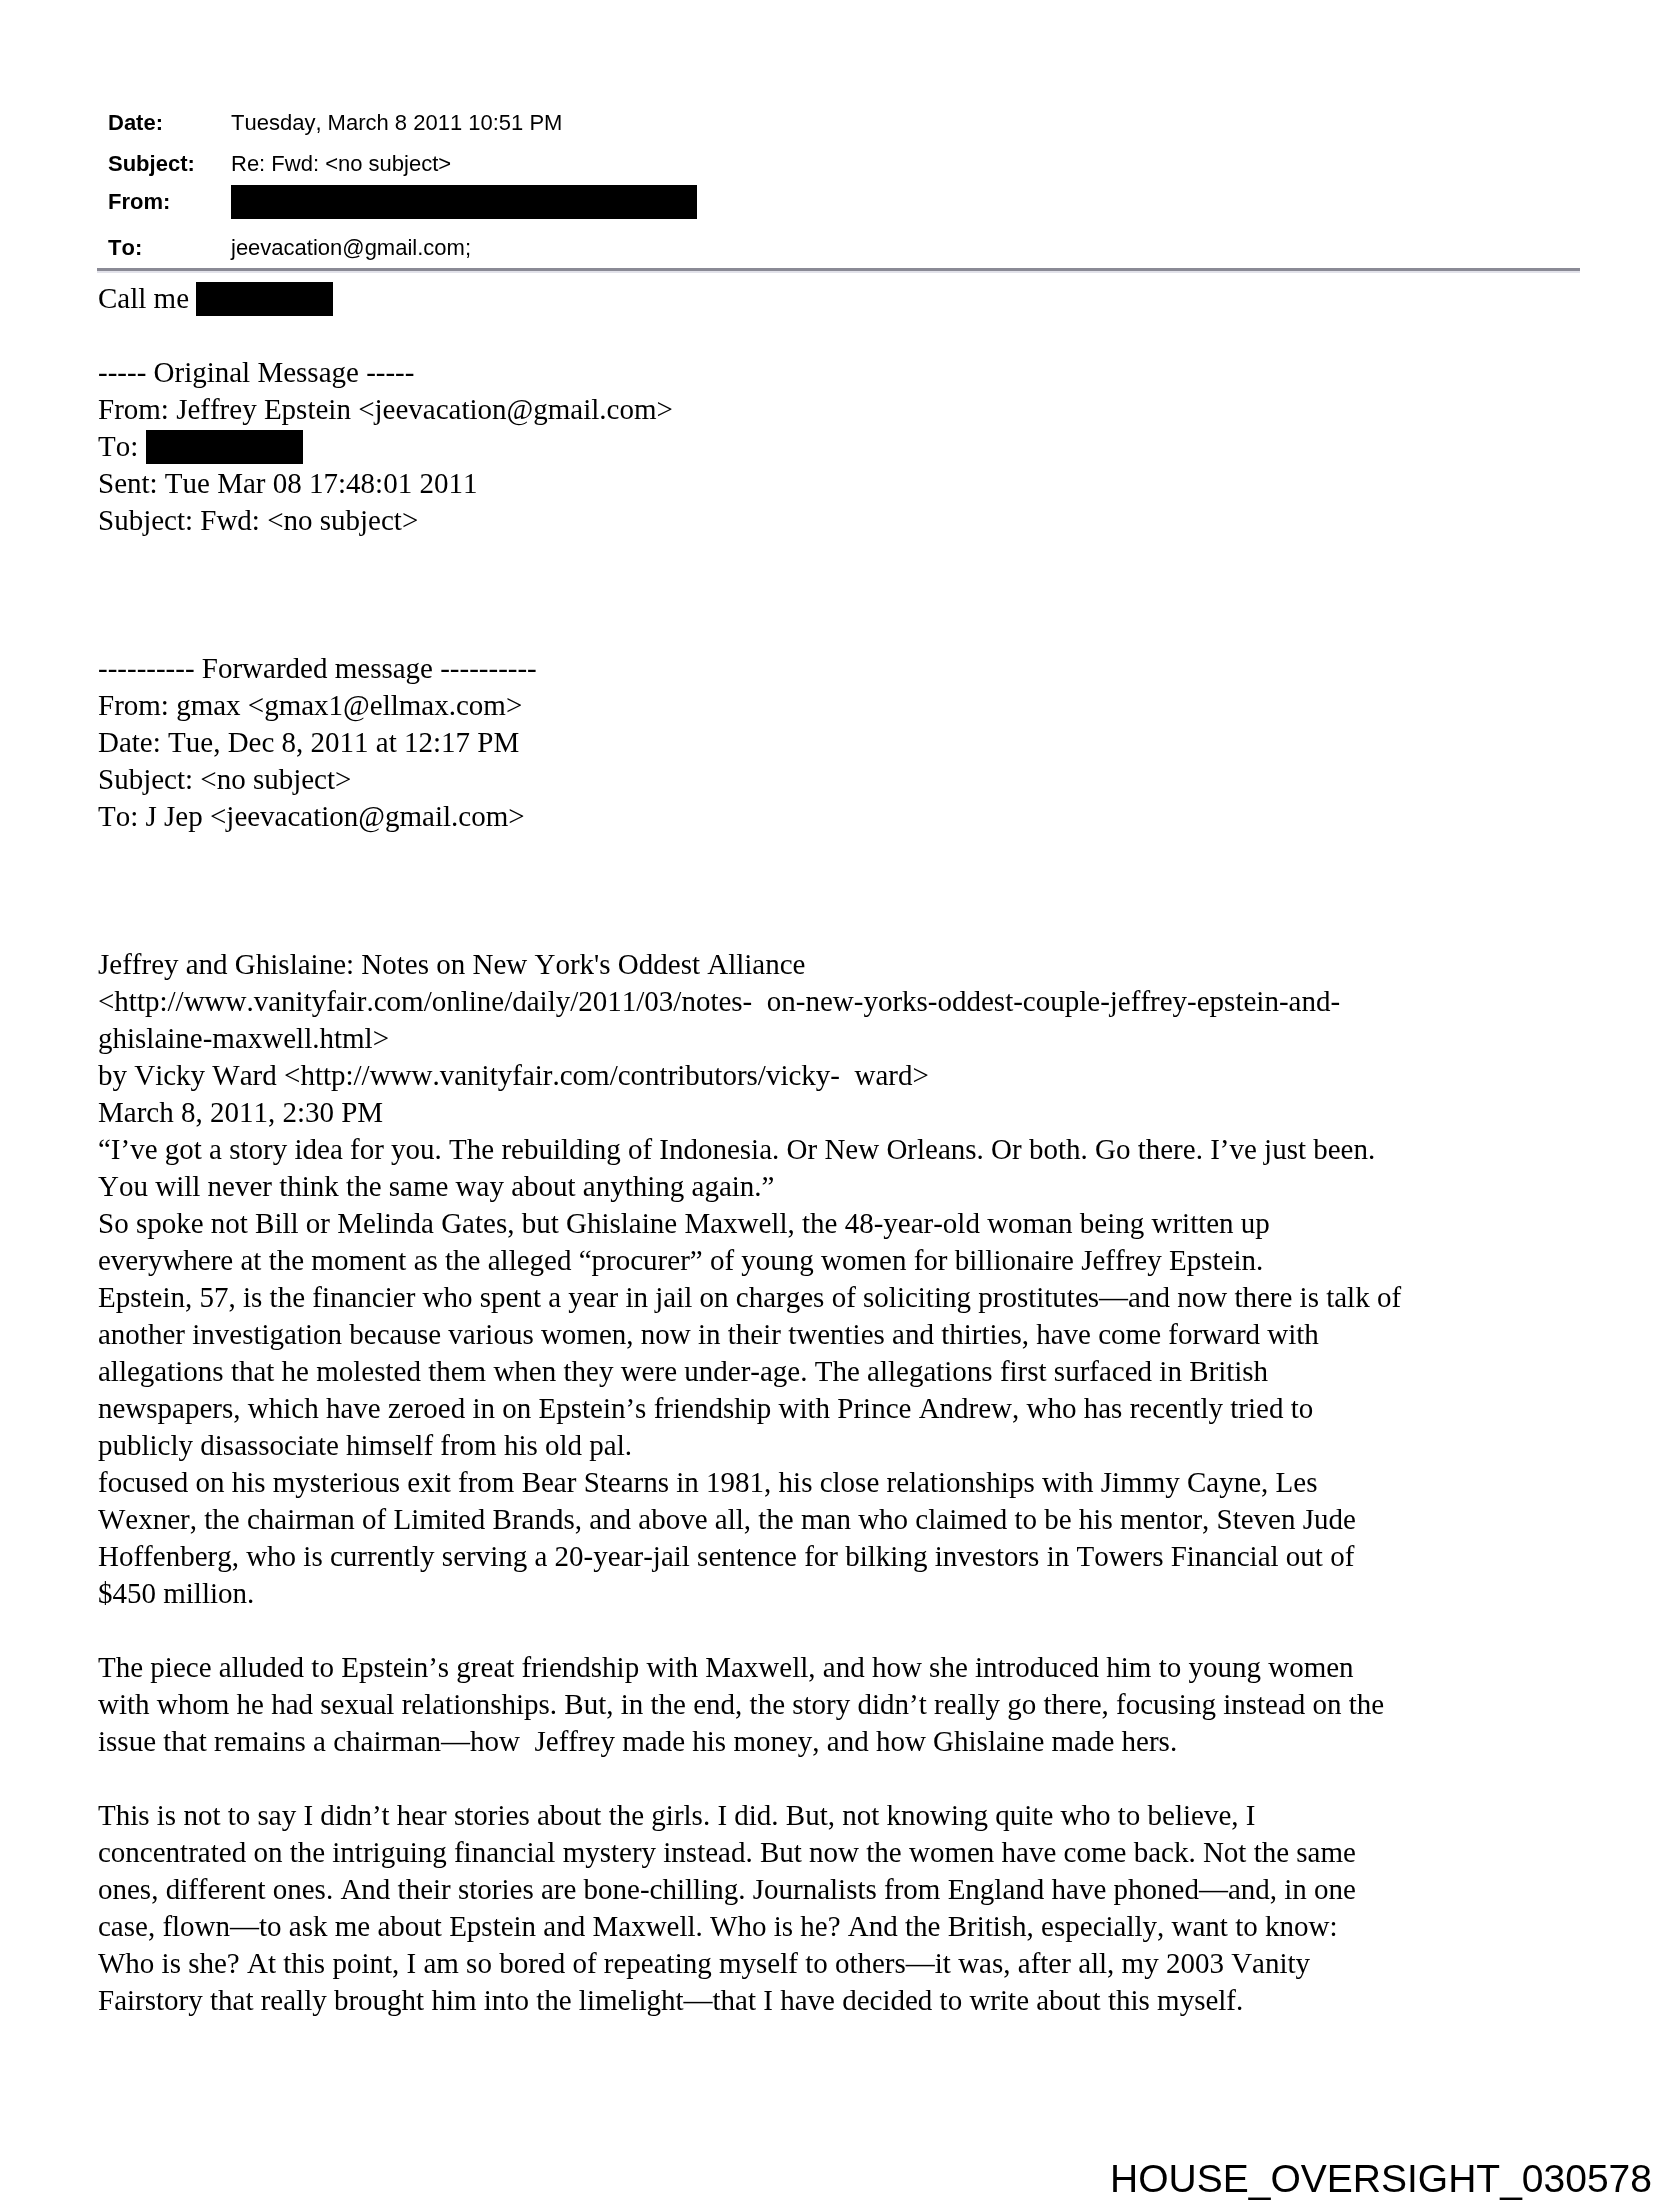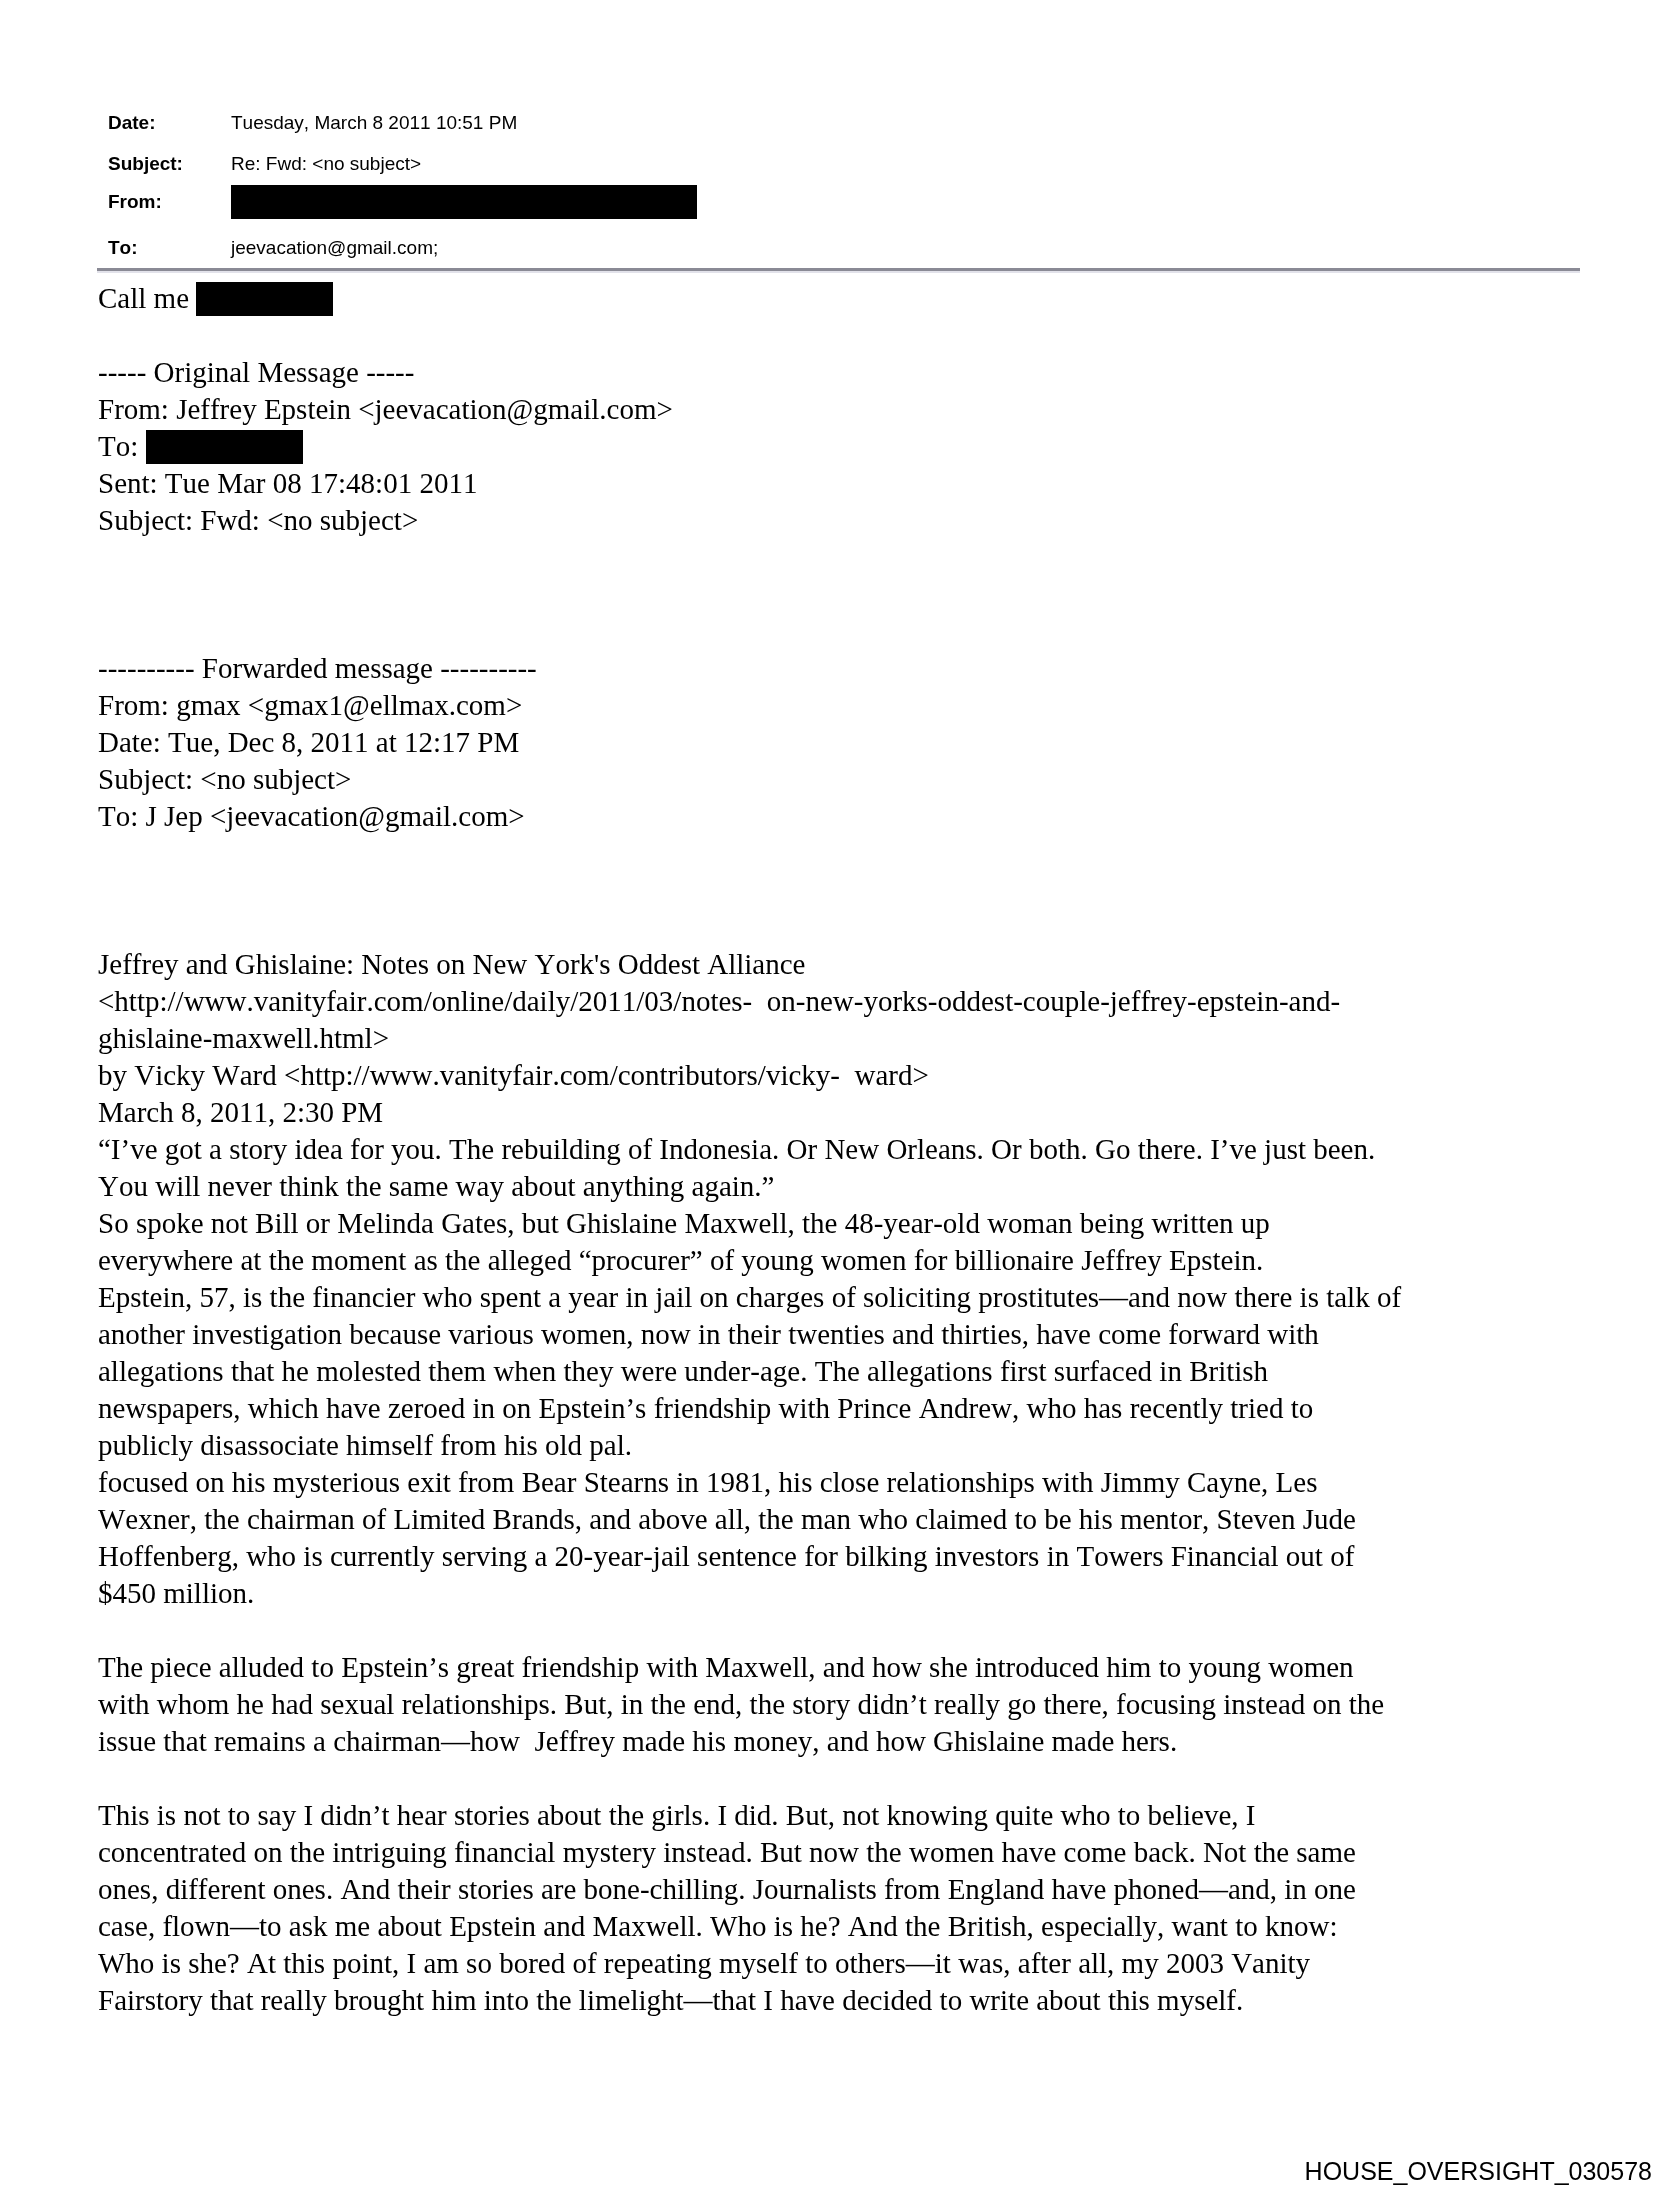--- a/index.html
+++ b/index.html
@@ -5,21 +5,21 @@
   html,body { margin:0; padding:0; background:#e9e9e9; }
   .page {
     position:relative; width:1669px; height:2205px;
     background:#ffffff; overflow:hidden;
     font-kerning:none; color:#000;
   }
   
   .hdr-row {
     position:absolute; left:108px; display:flex;
     font-family:"Liberation Sans", sans-serif;
-    font-size:19px; line-height:27.5px; color:#000;
+    font-size:22px; line-height:27.5px; color:#000;
   }
   .hdr-label { flex:0 0 123px; width:123px; font-weight:bold; }
   .hdr-value { white-space:pre; }
   .row-date    { top:109px; }
   .row-subject { top:150px;align-items:center; }
   .row-from    { top:185px; align-items:center;justify-content:space-between; }
   .row-to      { top:234px; }
   .from-redact { width:466px; height:34px; background:#000; }
   .divider {
     position:absolute; left:97px; top:268px; width:1483px; height:2.6px;
@@ -33,21 +33,21 @@
   }
   .ln { height:37px; white-space:pre; }
   .redact {
     display:inline-block; background:#000;
     vertical-align:middle; margin-top:-3.9px;
   }
   
   .footer {
     position:absolute; top:2157px; right:17px;
     font-family:"Liberation Sans", sans-serif;
-    font-size:25px; color:#000; white-space:pre;
+    font-size:39px; color:#000; white-space:pre;
   }
 </style>
 </head>
 <body>
 
 <div class="page">
 
   <div class="hdr-row row-date">
     <span class="hdr-label">Date:</span>
     <span class="hdr-value">Tuesday, March 8 2011 10:51 PM</span>

